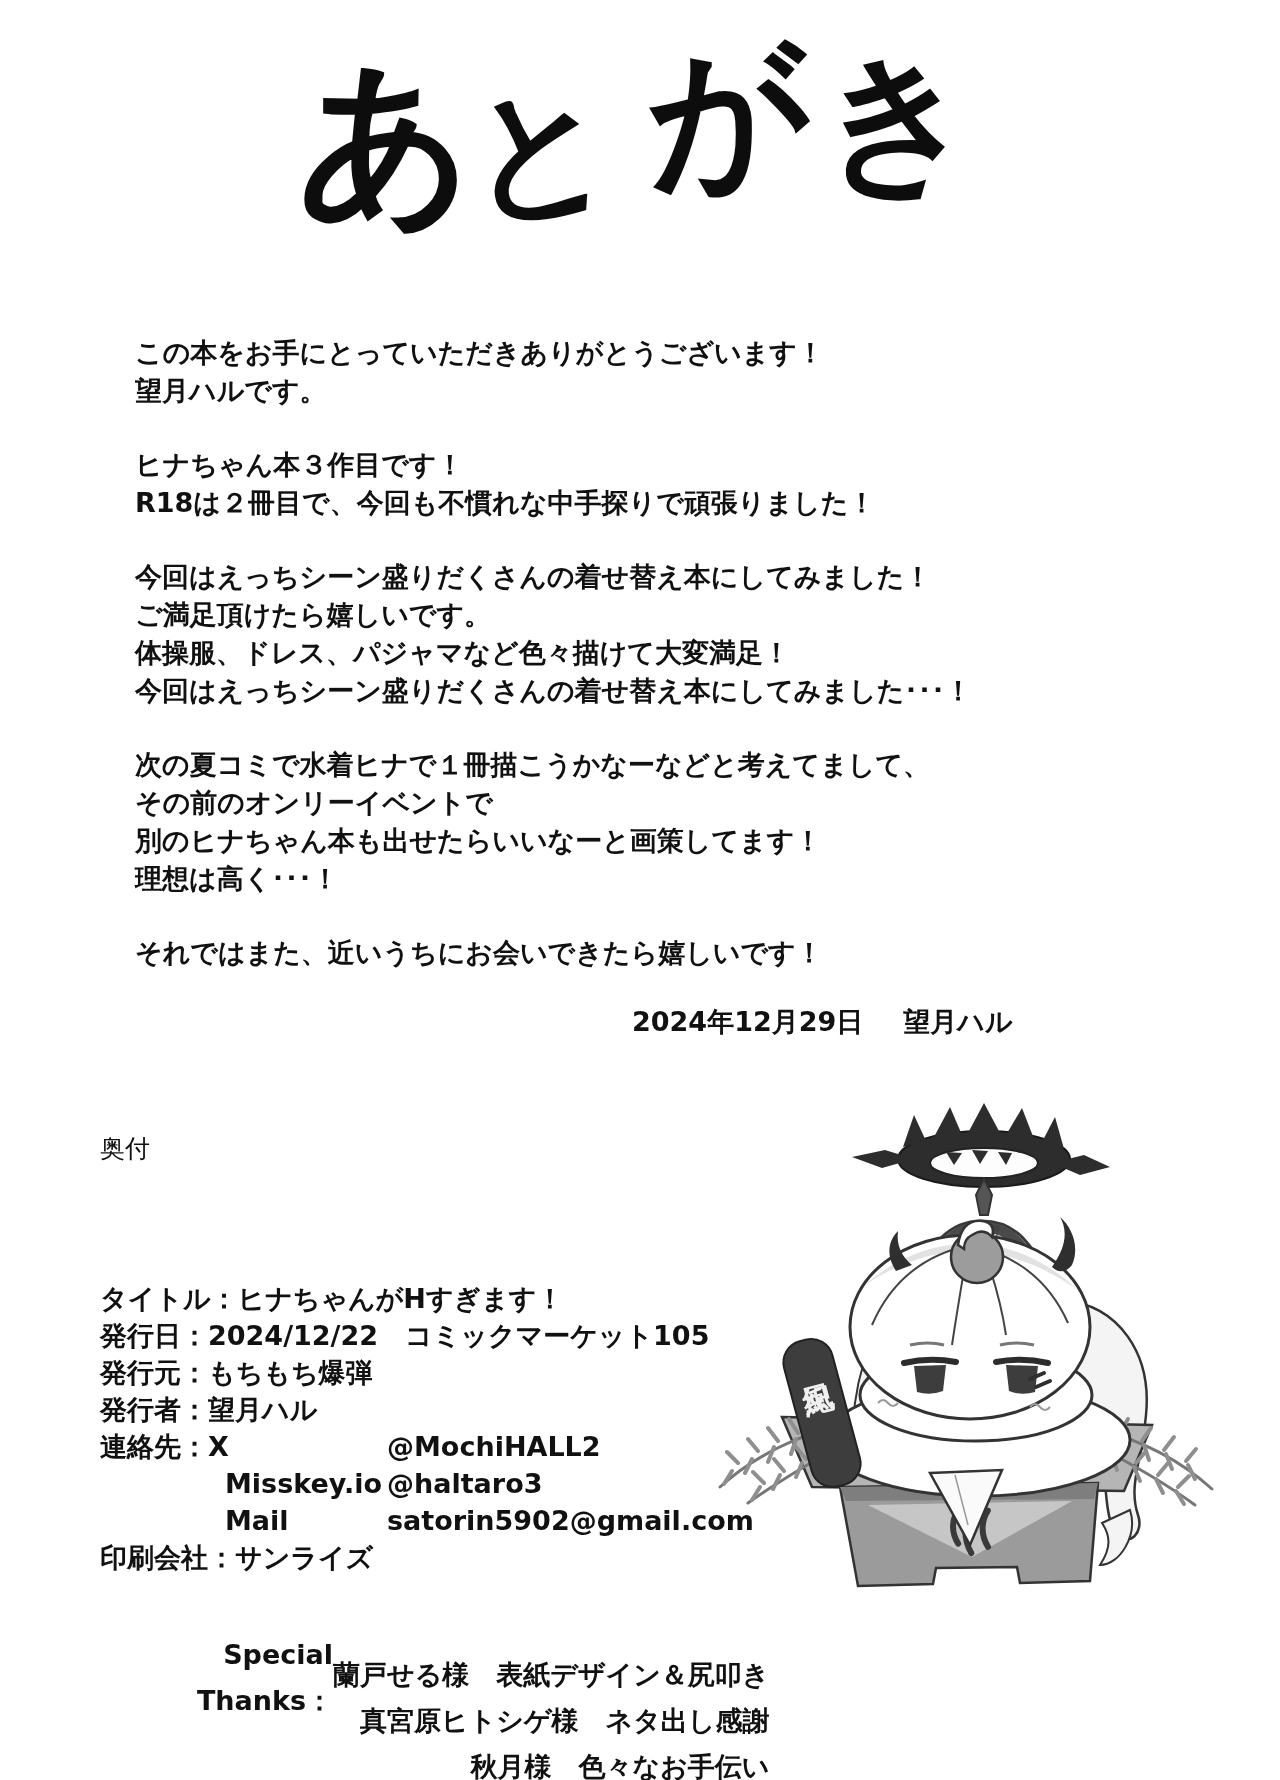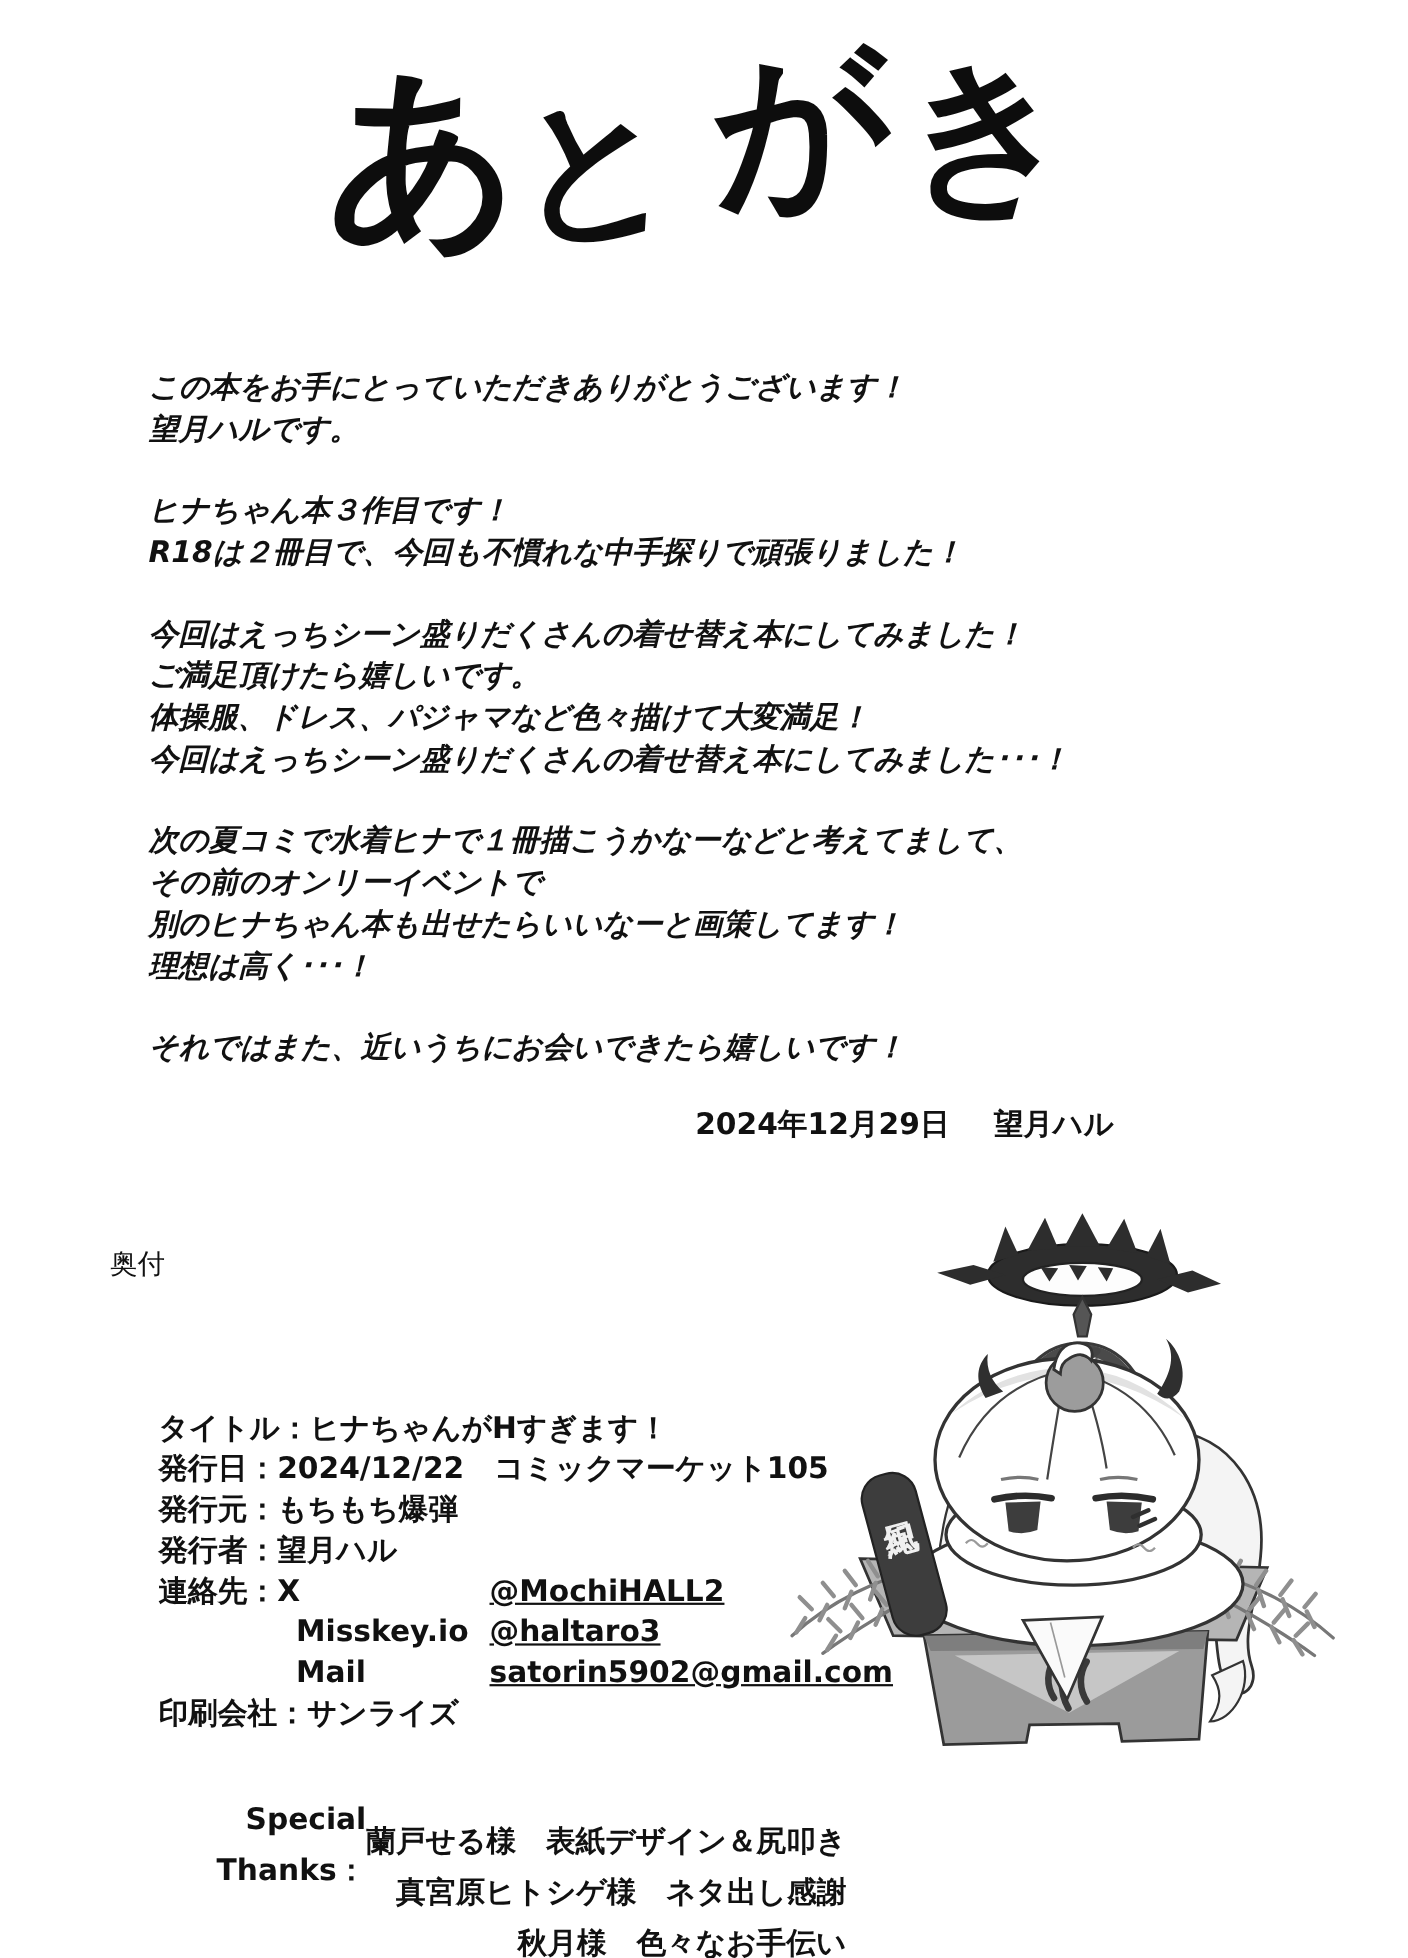--- a/index.html
+++ b/index.html
@@ -15,39 +15,39 @@
     color:#0d0d0d;
   }
   .title .ch{display:inline-block;line-height:1;}
   .ch-a {font-size:172px;transform:rotate(3deg);}
   .ch-to{font-size:142px;transform:translateY(4px) rotate(-6deg);margin-left:-8px;}
   .ch-ga{font-size:160px;transform:translateY(-18px) rotate(-3deg);margin-left:36px;}
   .ch-ki{font-size:152px;transform:translateY(-10px) rotate(-5deg);margin-left:8px;}
   
   .afterword{
     position:absolute;left:135px;top:298px;width:860px;
-    font-size:27px;font-weight:600;line-height:38px;letter-spacing:0;font-style:italic;
+    font-size:27px;font-weight:600;line-height:38px;letter-spacing:0;
   }
   .afterword p{margin:0 0 36px 0;}
   
   .signoff{
     position:absolute;left:632px;top:1004px;
     font-size:27px;font-weight:600;display:flex;gap:40px;white-space:nowrap;
   }
   
   .colophon-heading{
     position:absolute;left:100px;top:1132px;font-size:25px;font-weight:400;
   }
   .colophon{
     position:absolute;left:100px;top:1280px;width:640px;
-    font-size:27px;font-weight:600;line-height:37px;margin-left:44px;
+    font-size:27px;font-weight:600;line-height:37px;
   }
   .colophon .row{position:relative;height:37px;white-space:nowrap;}
   .colophon .indent{padding-left:125px;}
-  .colophon .handle{position:absolute;left:301px;top:0;text-decoration:underline;}
+  .colophon .handle{position:absolute;left:287px;top:0;}
   
   .thanks{
     position:absolute;left:100px;top:1632px;display:flex;
     font-size:27px;font-weight:600;line-height:46px;text-align:right;
   }
   .thanks .label{flex:none;width:233px;}
   .thanks .lines{white-space:nowrap;margin-top:20px;}
   
   .illustration{position:absolute;left:700px;top:1095px;width:530px;height:500px;}
 </style>

